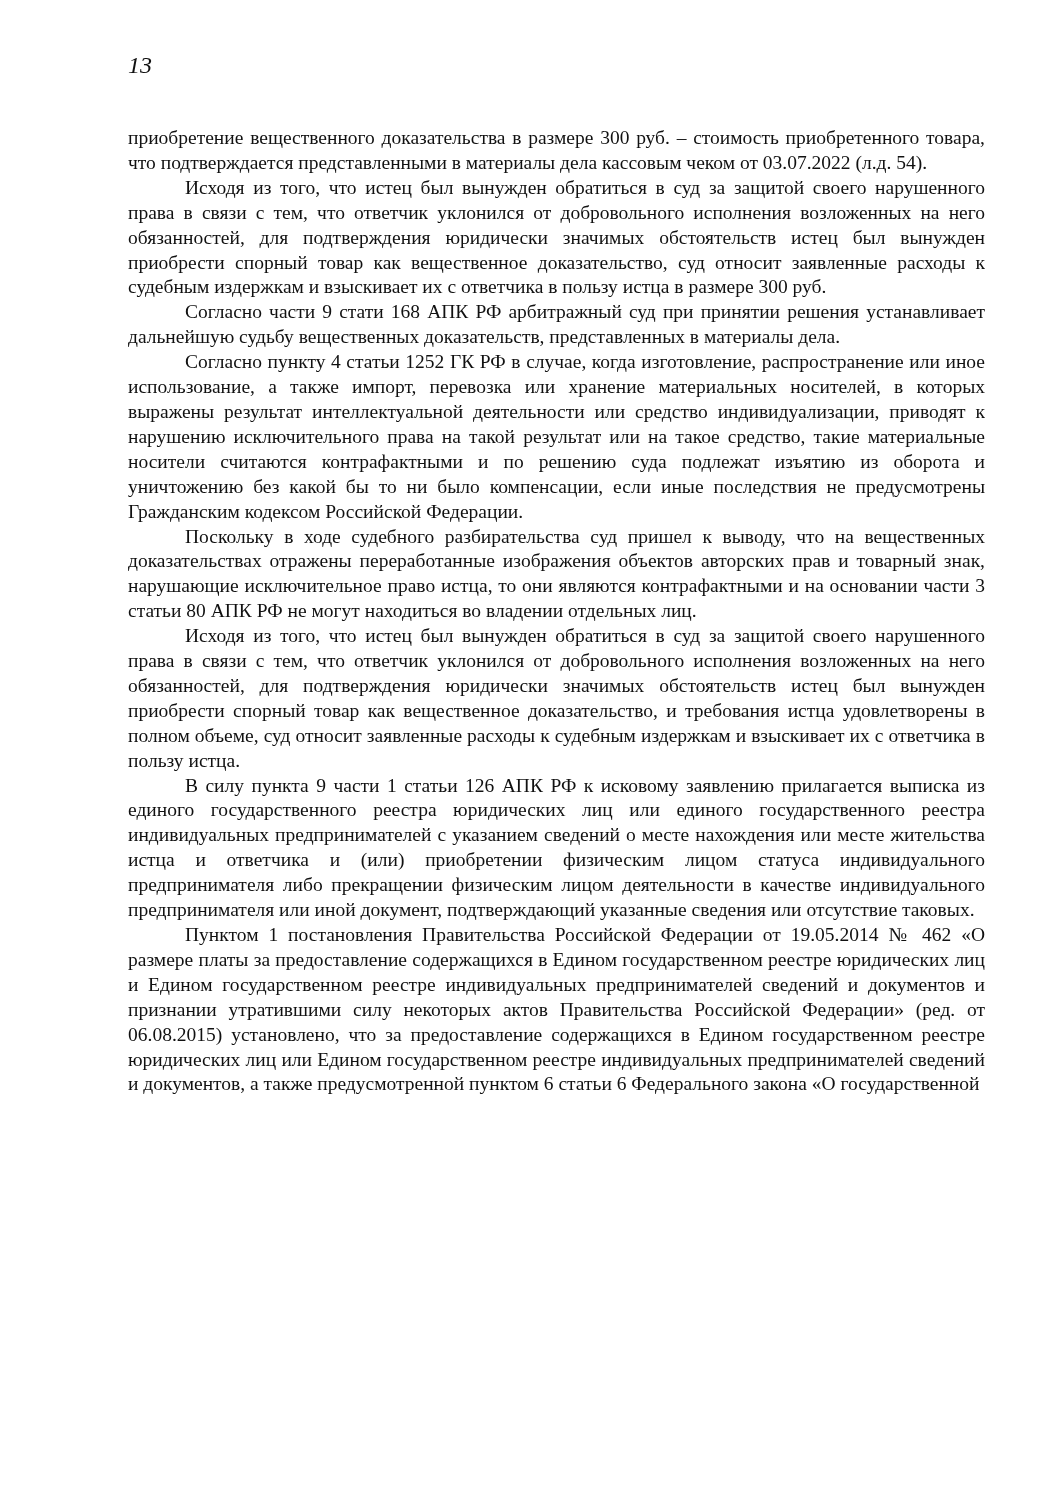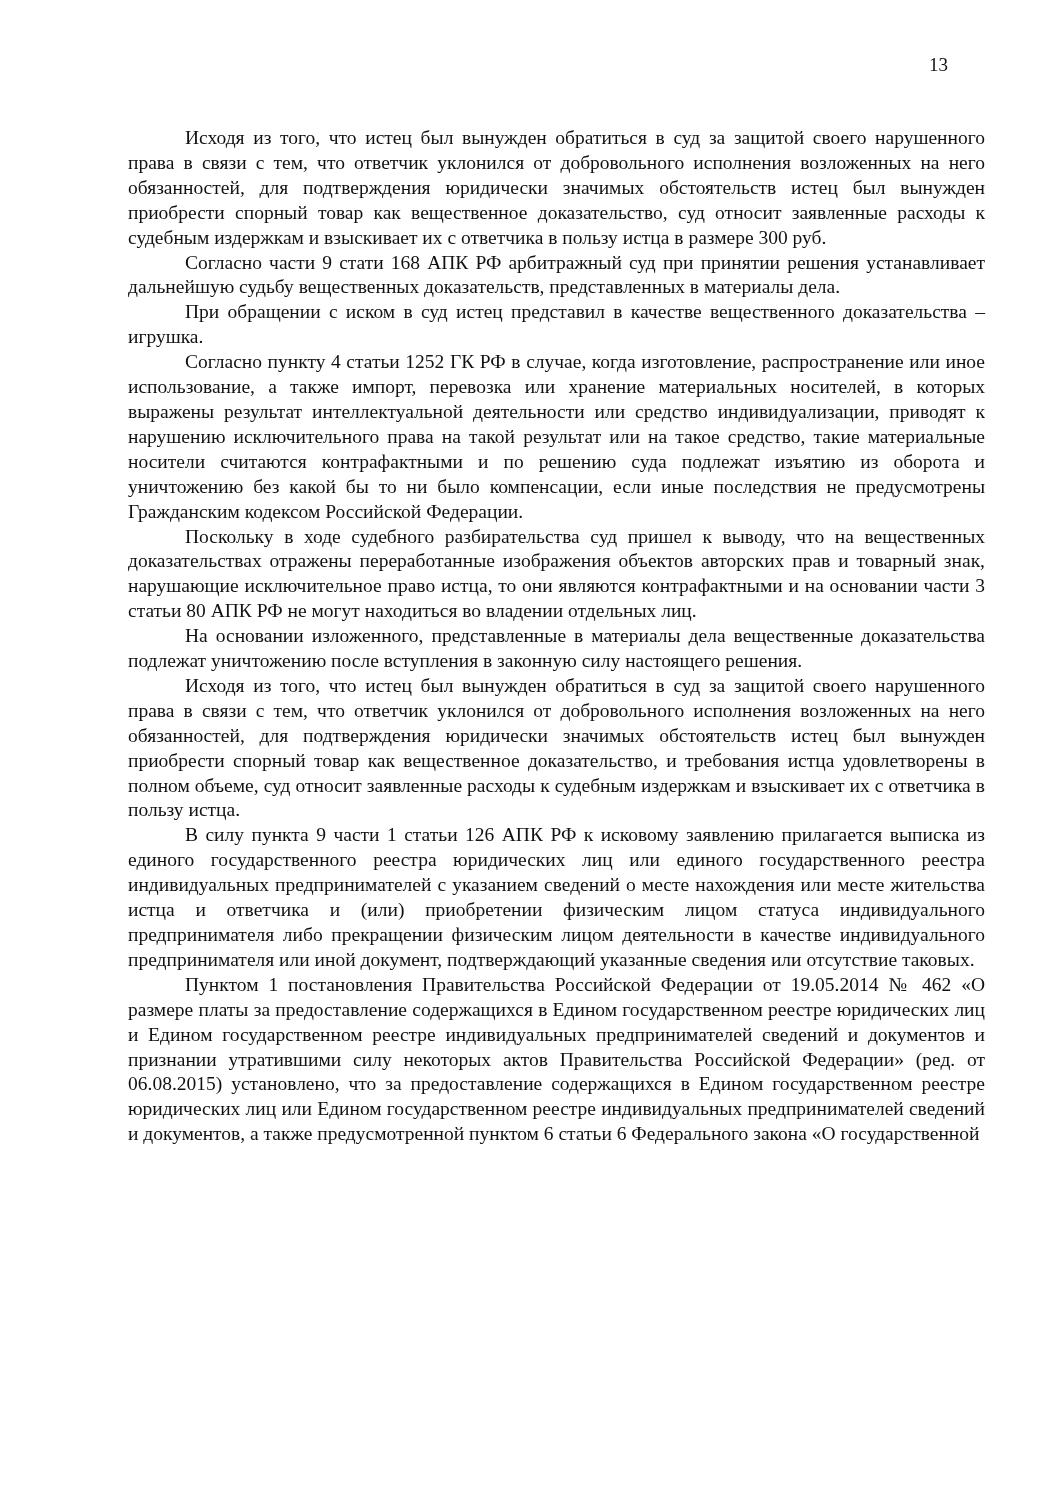--- a/index.html
+++ b/index.html
@@ -14,24 +14,25 @@
     background: #ffffff;
     color: #111111;
     font-family: "Liberation Serif", "DejaVu Serif", serif;
     overflow: hidden;
   }
   .page-number {
     position: absolute;
     top: 54px;
     left: 128px;
     width: 820px;
-    text-align: right;
-    font-size: 19px;
+    text-align: left;
+    font-size: 24px;
     line-height: 22px;
     color: #111111;
+    font-style: italic;
   }
   .doc-body {
     position: absolute;
     top: 126px;
     left: 128px;
     width: 857px;
     font-size: 19.5px;
     line-height: 24.9px;
     text-align: justify;
     text-align-last: left;
@@ -46,23 +47,22 @@
     text-indent: 0;
   }
 </style>
 </head>
 <body>
 
 <div class="page">
   <div class="page-number">13</div>
 
   <div class="doc-body">
+    <p class="para no-indent">приобретение вещественного доказательства в размере 300 руб. – стоимость приобретенного товара, что подтверждается представленными в материалы дела кассовым чеком от 03.07.2022 (л.д. 54).</p>
     <p class="para">Исходя из того, что истец был вынужден обратиться в суд за защитой своего нарушенного права в связи с тем, что ответчик уклонился от добровольного исполнения возложенных на него обязанностей, для подтверждения юридически значимых обстоятельств истец был вынужден приобрести спорный товар как вещественное доказательство, суд относит заявленные расходы к судебным издержкам и взыскивает их с ответчика в пользу истца в размере 300 руб.</p>
     <p class="para">Согласно части 9 стати 168 АПК РФ арбитражный суд при принятии решения устанавливает дальнейшую судьбу вещественных доказательств, представленных в материалы дела.</p>
-    <p class="para">При обращении с иском в суд истец представил в качестве вещественного доказательства – игрушка.</p>
     <p class="para">Согласно пункту 4 статьи 1252 ГК РФ в случае, когда изготовление, распространение или иное использование, а также импорт, перевозка или хранение материальных носителей, в которых выражены результат интеллектуальной деятельности или средство индивидуализации, приводят к нарушению исключительного права на такой результат или на такое средство, такие материальные носители считаются контрафактными и по решению суда подлежат изъятию из оборота и уничтожению без какой бы то ни было компенсации, если иные последствия не предусмотрены Гражданским кодексом Российской Федерации.</p>
     <p class="para">Поскольку в ходе судебного разбирательства суд пришел к выводу, что на вещественных доказательствах отражены переработанные изображения объектов авторских прав и товарный знак, нарушающие исключительное право истца, то они являются контрафактными и на основании части 3 статьи 80 АПК РФ не могут находиться во владении отдельных лиц.</p>
-    <p class="para">На основании изложенного, представленные в материалы дела вещественные доказательства подлежат уничтожению после вступления в законную силу настоящего решения.</p>
     <p class="para">Исходя из того, что истец был вынужден обратиться в суд за защитой своего нарушенного права в связи с тем, что ответчик уклонился от добровольного исполнения возложенных на него обязанностей, для подтверждения юридически значимых обстоятельств истец был вынужден приобрести спорный товар как вещественное доказательство, и требования истца удовлетворены в полном объеме, суд относит заявленные расходы к судебным издержкам и взыскивает их с ответчика в пользу истца.</p>
     <p class="para">В силу пункта 9 части 1 статьи 126 АПК РФ к исковому заявлению прилагается выписка из единого государственного реестра юридических лиц или единого государственного реестра индивидуальных предпринимателей с указанием сведений о месте нахождения или месте жительства истца и ответчика и (или) приобретении физическим лицом статуса индивидуального предпринимателя либо прекращении физическим лицом деятельности в качестве индивидуального предпринимателя или иной документ, подтверждающий указанные сведения или отсутствие таковых.</p>
     <p class="para">Пунктом 1 постановления Правительства Российской Федерации от 19.05.2014 № 462 «О размере платы за предоставление содержащихся в Едином государственном реестре юридических лиц и Едином государственном реестре индивидуальных предпринимателей сведений и документов и признании утратившими силу некоторых актов Правительства Российской Федерации» (ред. от 06.08.2015) установлено, что за предоставление содержащихся в Едином государственном реестре юридических лиц или Едином государственном реестре индивидуальных предпринимателей сведений и документов, а также предусмотренной пунктом 6 статьи 6 Федерального закона «О государственной</p>
   </div>
 </div>
 
 </body></html>

